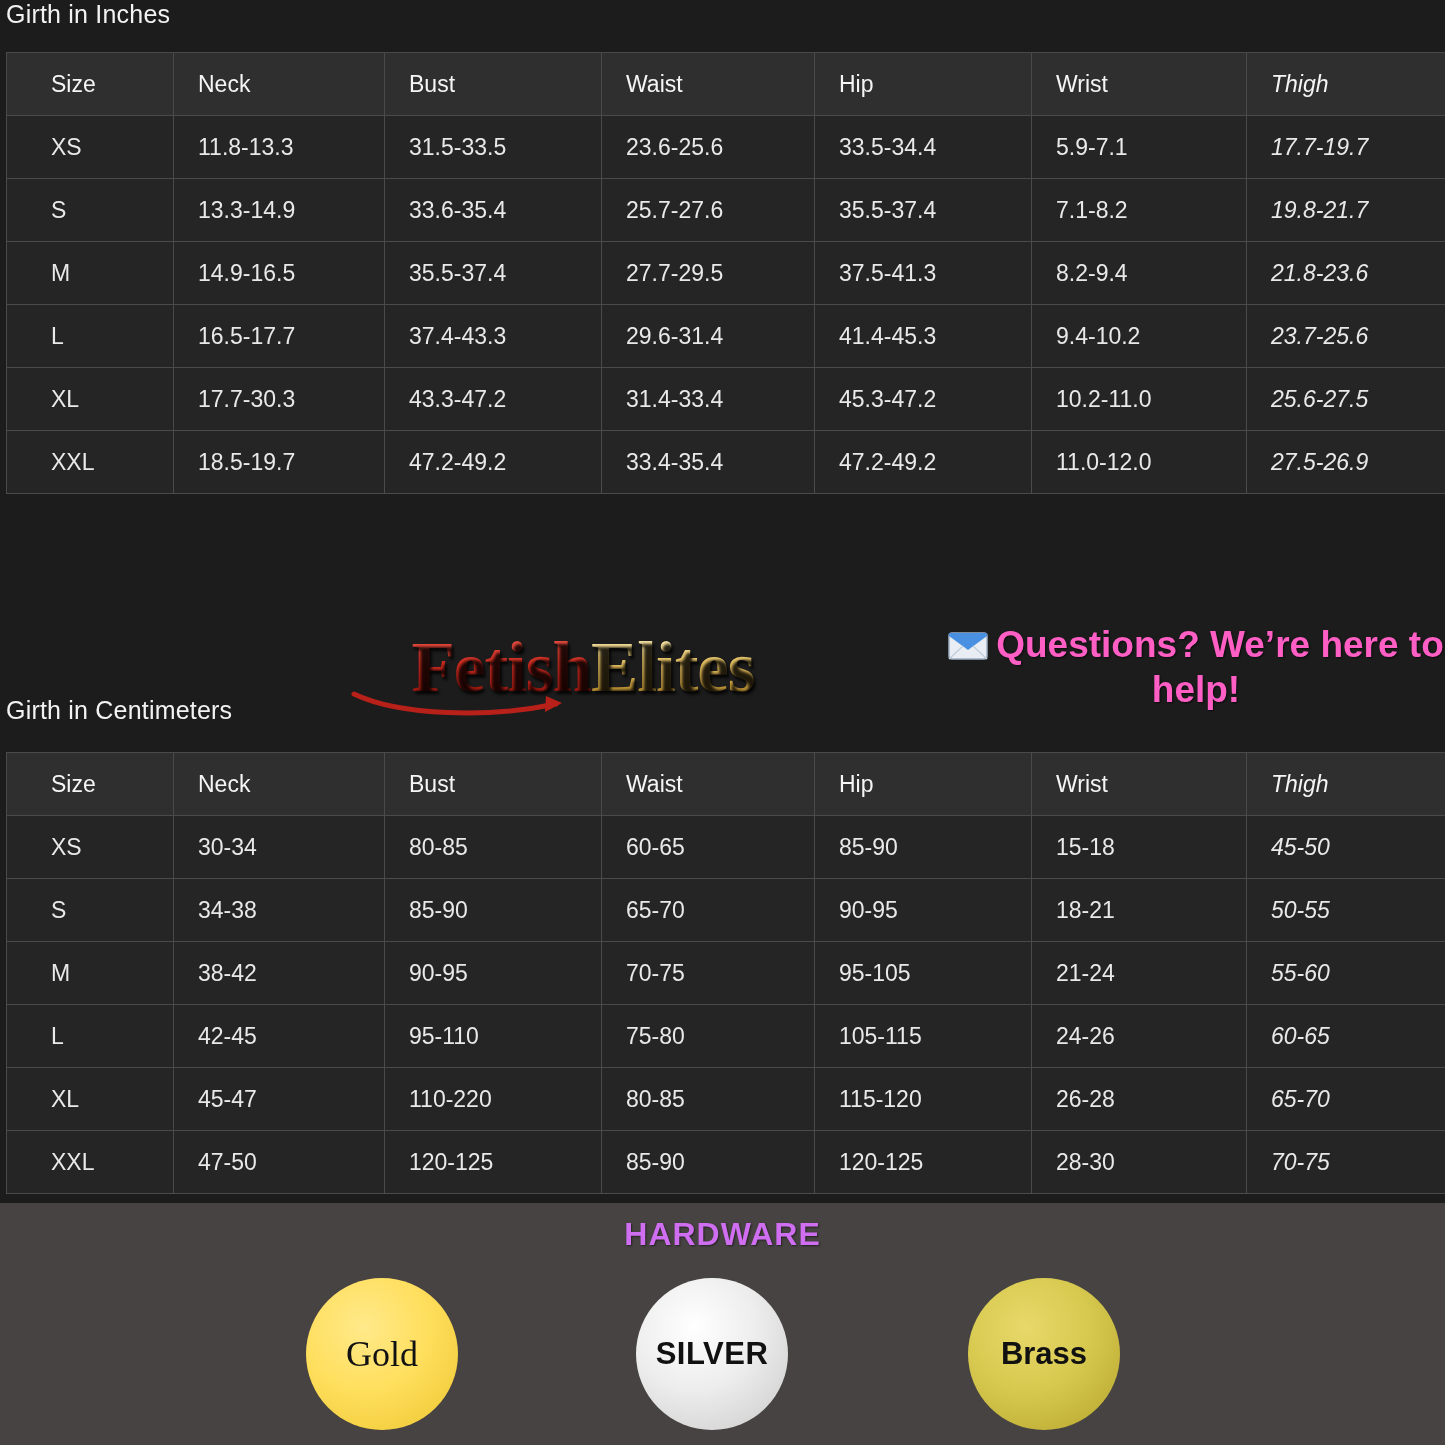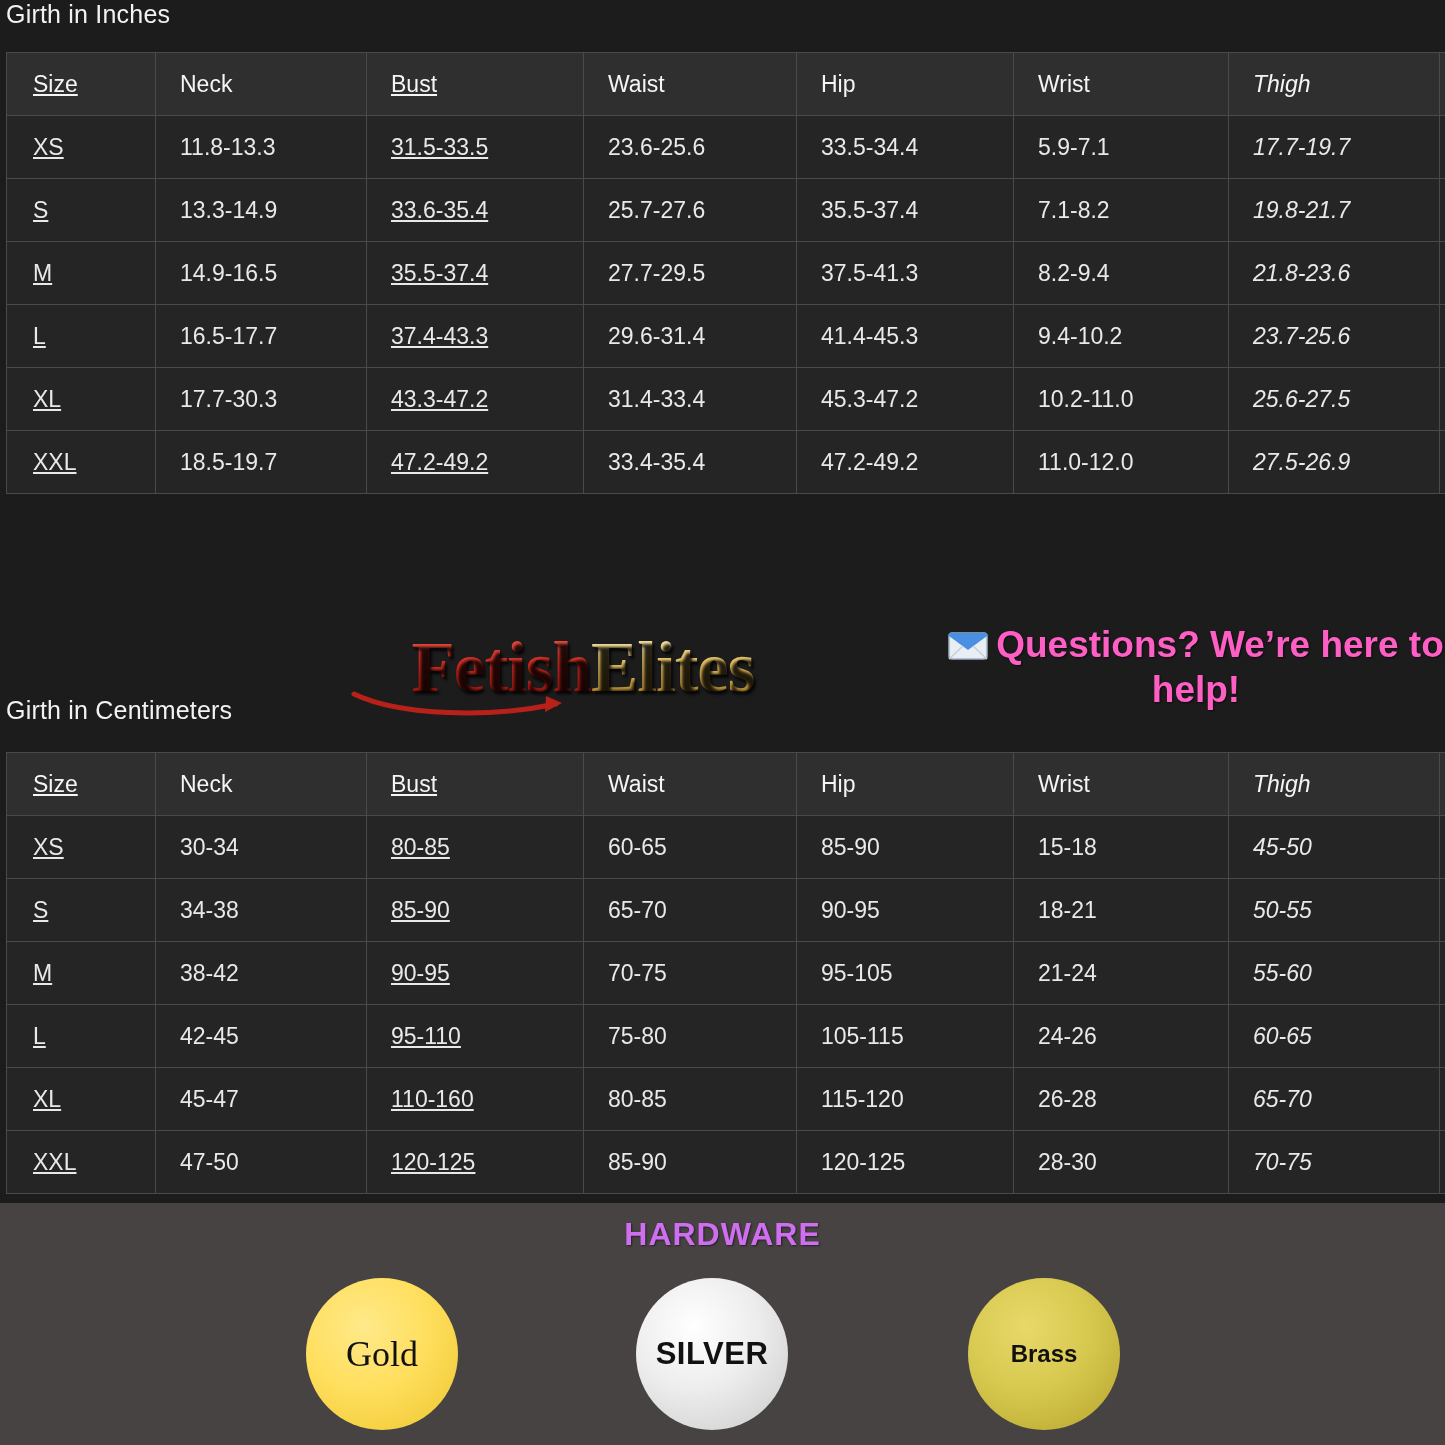--- a/index.html
+++ b/index.html
@@ -66,27 +66,26 @@
     white-space: nowrap;
     overflow: hidden;
   }
   .size-table th {
     background: #2f2f2f;
     color: #f5f5f5;
     height: 62px;
   }
   .size-table td.sizecol,
   .size-table th.sizecol {
-    padding-left: 26px;
-    text-decoration: underline;
+    padding-left: 44px;
   }
   
   .c0 { width: 122px; }
   .c1 { width: 186px; }
-  .c2 { width: 192px; text-decoration: underline; }
+  .c2 { width: 192px; }
   .c3 { width: 188px; }
   .c4 { width: 192px; }
   .c5 { width: 190px; }
   .c6 { width: 186px; font-style: italic; }
   .c7 { width: 176px; }
 
   
   #logo {
     position: absolute;
     top: 612px;
@@ -192,21 +191,21 @@
     left: 636px;
     background: radial-gradient(circle at 38% 32%, #ffffff 0%, #ededed 45%, #c9c9c9 100%);
     font-weight: bold;
     font-size: 31px;
     letter-spacing: 0.5px;
   }
   #swatch-brass {
     left: 968px;
     background: radial-gradient(circle at 38% 32%, #e8d86a 0%, #d7c94f 45%, #b5a32c 100%);
     font-weight: bold;
-    font-size: 24px;
+    font-size: 31px;
   }
 </style>
 </head>
 <body>
 
 <div class="page">
 
   <div class="section-title" id="inches-title">Girth in Inches</div>
 
   <table class="size-table" id="inches-table">
@@ -359,21 +358,21 @@
         <td class="c2">95-110</td>
         <td class="c3">75-80</td>
         <td class="c4">105-115</td>
         <td class="c5">24-26</td>
         <td class="c6">60-65</td>
         <td class="c7">28-30</td>
       </tr>
       <tr>
         <td class="c0 sizecol">XL</td>
         <td class="c1">45-47</td>
-        <td class="c2">110-160</td>
+        <td class="c2">110-220</td>
         <td class="c3">80-85</td>
         <td class="c4">115-120</td>
         <td class="c5">26-28</td>
         <td class="c6">65-70</td>
         <td class="c7">30-32</td>
       </tr>
       <tr>
         <td class="c0 sizecol">XXL</td>
         <td class="c1">47-50</td>
         <td class="c2">120-125</td>

